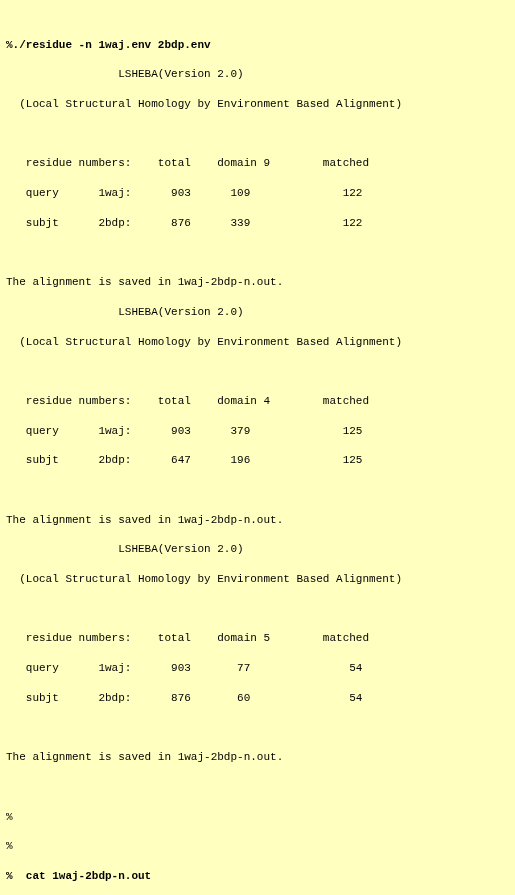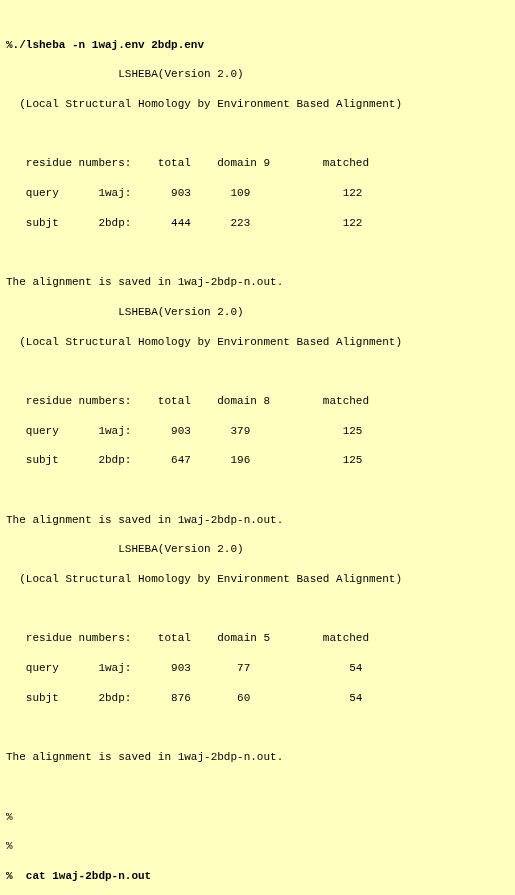--- a/index.html
+++ b/index.html
@@ -12,45 +12,45 @@
     white-space: pre;
     padding: 8px 6px;
     width: 515px;
     box-sizing: border-box;
   }
   .bold { font-weight: bold; }
 </style>
 </head>
 <body>
 
-<span class="bold">%./lsheba -n 1waj.env 2bdp.env</span>
+<span class="bold">%./residue -n 1waj.env 2bdp.env</span>
 
 <span>                 LSHEBA(Version 2.0)</span>
 
 <span>  (Local Structural Homology by Environment Based Alignment)</span>
 
 <span></span>
 
 <span>   residue numbers:    total    domain 9        matched</span>
 
 <span>   query      1waj:      903      109              122</span>
 
-<span>   subjt      2bdp:      444      223              122</span>
+<span>   subjt      2bdp:      876      339              122</span>
 
 <span></span>
 
 <span>The alignment is saved in 1waj-2bdp-n.out.</span>
 
 <span>                 LSHEBA(Version 2.0)</span>
 
 <span>  (Local Structural Homology by Environment Based Alignment)</span>
 
 <span></span>
 
-<span>   residue numbers:    total    domain 8        matched</span>
+<span>   residue numbers:    total    domain 4        matched</span>
 
 <span>   query      1waj:      903      379              125</span>
 
 <span>   subjt      2bdp:      647      196              125</span>
 
 <span></span>
 
 <span>The alignment is saved in 1waj-2bdp-n.out.</span>
 
 <span>                 LSHEBA(Version 2.0)</span>

